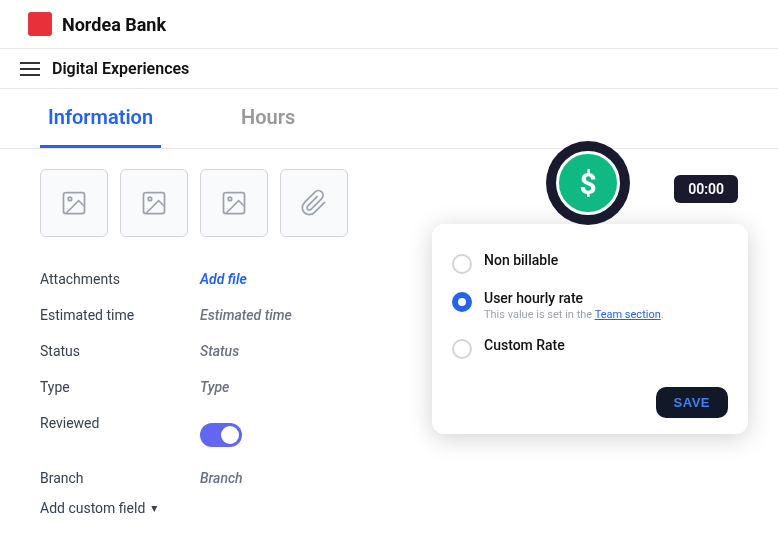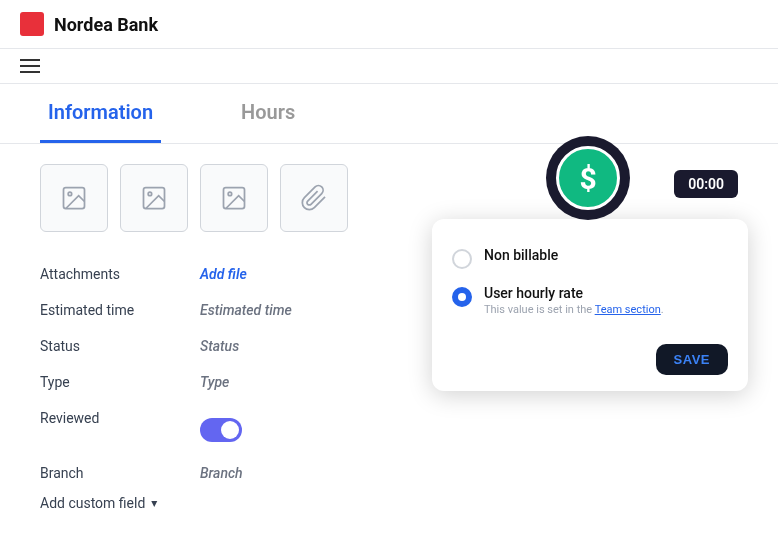--- a/index.html
+++ b/index.html
@@ -9,21 +9,21 @@
       width: 778px;
       height: 543px;
       overflow: hidden;
       position: relative;
     }
 
     
     .header {
       display: flex;
       align-items: center;
-      padding: 12px 20px;
+      padding: 12px 28px;
       border-bottom: 1px solid #e5e7eb;
     }
     .logo-box {
       width: 24px;
       height: 24px;
       background: #e8303a;
       border-radius: 3px;
       margin-right: 10px;
       flex-shrink: 0;
     }
@@ -286,20 +286,21 @@
   <div class="logo-box"></div>
   <span class="brand-name">Nordea Bank</span>
 </div>
 
 <div class="navbar">
   <div class="hamburger">
     <span></span>
       <span></span>
       <span></span>
   </div>
+  <span class="nav-title">Digital Experiences</span>
 </div>
 
 <div class="tabs">
   <div class="tab active">
     <span>Information</span>
   </div>
   <div class="tab">
     <span>Hours</span>
   </div>
 </div>
@@ -387,19 +388,25 @@
     <div class="radio-option">
       <div class="radio-circle selected"></div>
       <div>
         <div class="radio-label">User hourly rate</div>
         <div class="radio-sublabel">
           This value is set in the <a href="#">Team section</a>.
         </div>
       </div>
     </div>
 
+    <div class="radio-option">
+      <div class="radio-circle"></div>
+      <div>
+        <div class="radio-label">Custom Rate</div>
+      </div>
+    </div>
 
     <div class="popup-actions">
       <button class="btn-save">SAVE</button>
     </div>
   </div>
 
 </div>
 
 </body></html>

